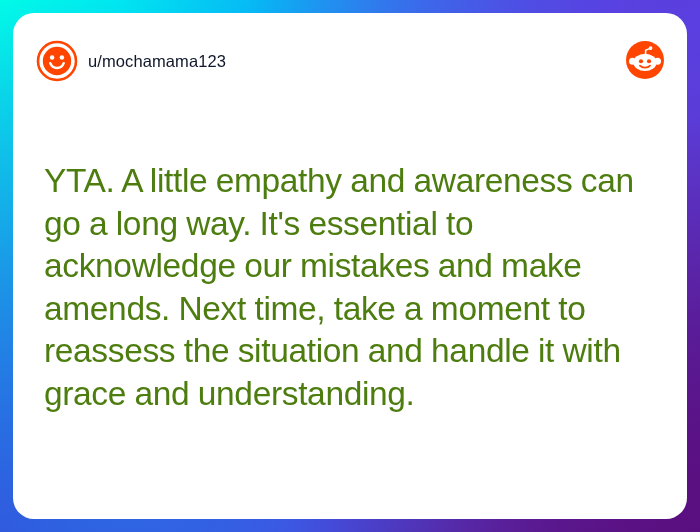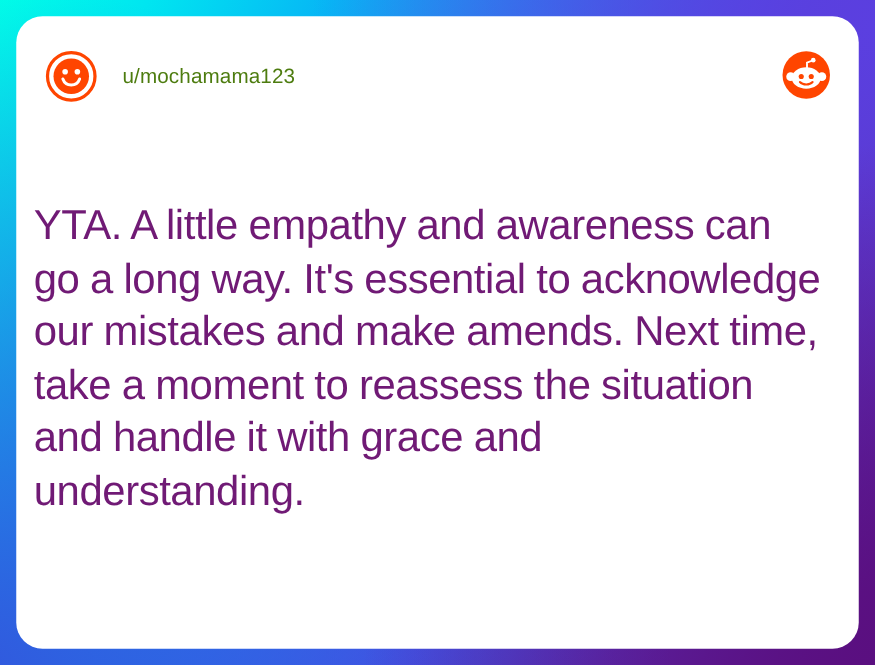--- a/index.html
+++ b/index.html
@@ -56,45 +56,45 @@
     align-items: center;
   }
   .avatar {
     margin-left: 23px;
     width: 42px;
     height: 42px;
     flex: 0 0 auto;
     display: block;
   }
   .username {
-    margin-left: 20px;
+    margin-left: 10px;
     font-size: 16.5px;
-    color: #4d7c0f;
+    color: #0f172a;
     letter-spacing: 0.1px;
     white-space: nowrap;
     line-height: 1;
   }
   .snoo {
     position: absolute;
     right: 22px;
     top: 1px;
     width: 40px;
     height: 40px;
     display: block;
   }
 
   
   .post-body {
     position: absolute;
     top: 147px;
-    left: 14px;
+    left: 31px;
     right: 30px;
     font-size: 33.5px;
     line-height: 42.5px;
-    color: #701a75;
+    color: #4d7c0f;
     letter-spacing: -0.35px;
     word-spacing: -0.5px;
     white-space: pre-wrap;
   }
 </style>
 </head>
 <body>
 
 <div id="backdrop">
 

